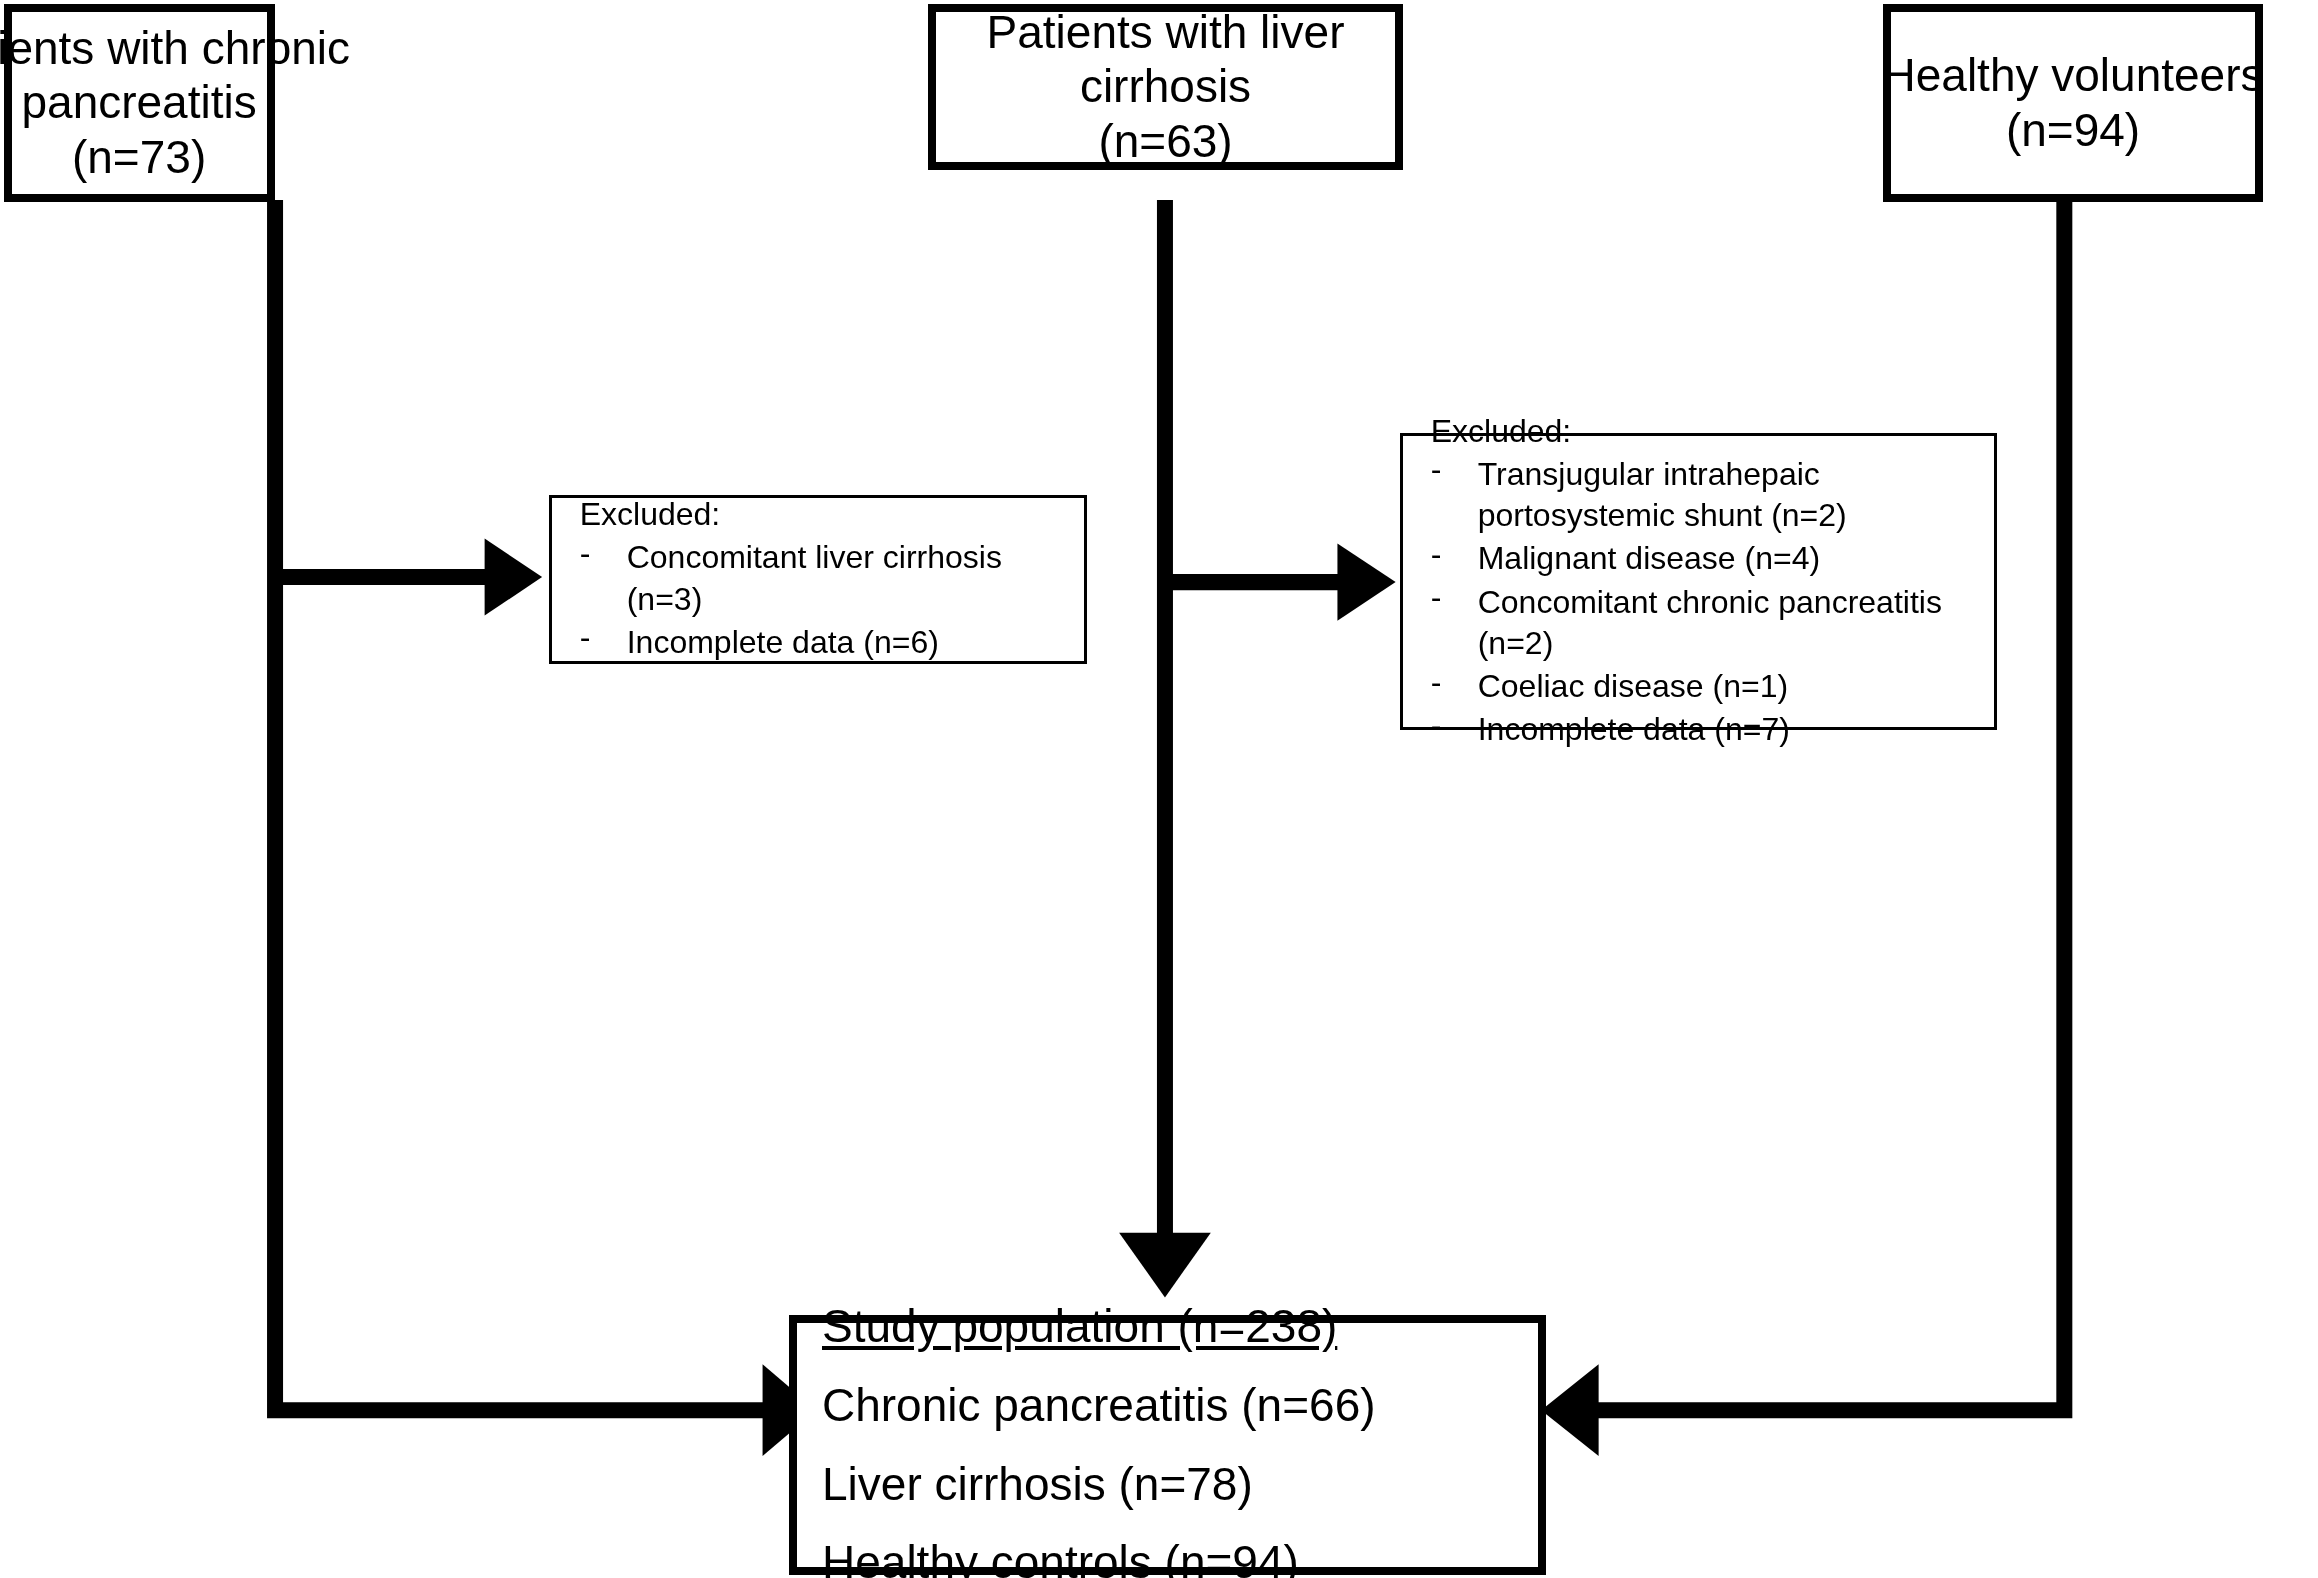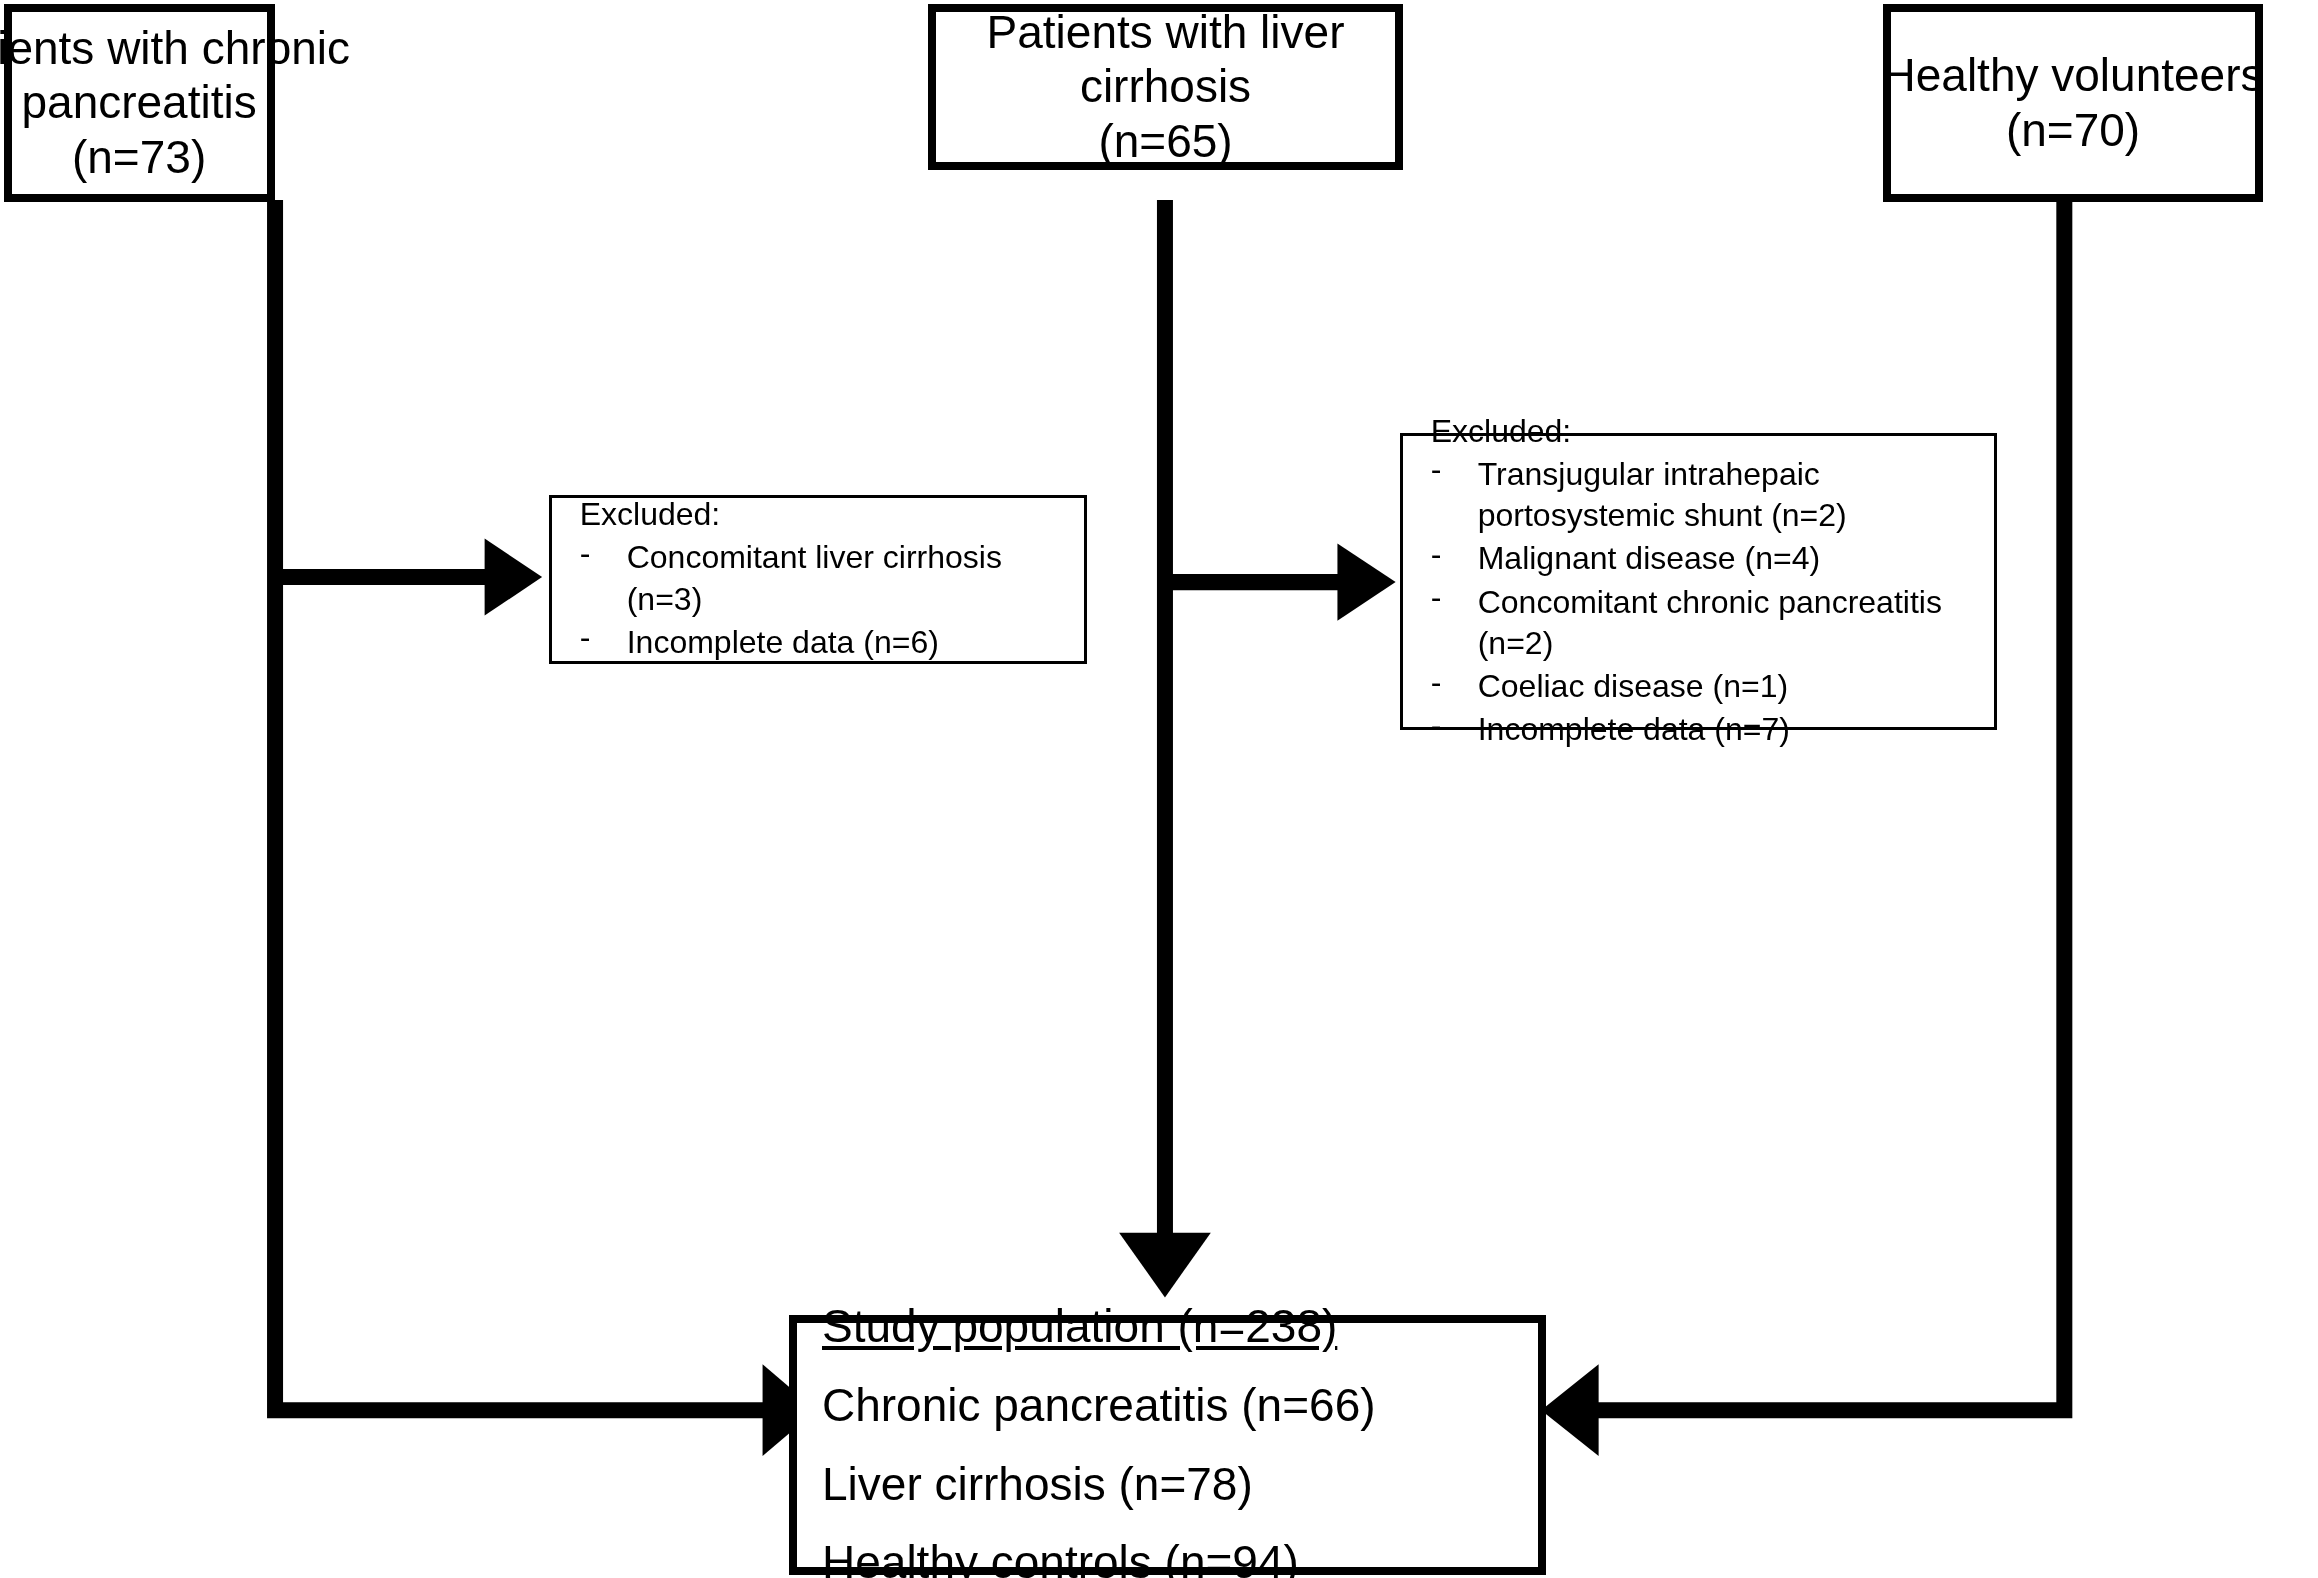--- a/index.html
+++ b/index.html
@@ -133,26 +133,26 @@
 
   <div class="node-box source-box" style="left:3.6px; top:3.6px; width:271px; height:198px;">
     <div class="line">Patients with chronic</div>
     <div class="line">pancreatitis</div>
     <div class="line">(n=73)</div>
   </div>
 
   <div class="node-box source-box" style="left:928px; top:3.6px; width:475px; height:166px;">
     <div class="line">Patients with liver</div>
     <div class="line">cirrhosis</div>
-    <div class="line">(n=65)</div>
+    <div class="line">(n=63)</div>
   </div>
 
   <div class="node-box source-box" style="left:1883px; top:3.6px; width:380px; height:198px;">
     <div class="line">Healthy volunteers</div>
-    <div class="line">(n=70)</div>
+    <div class="line">(n=94)</div>
   </div>
 
   <div class="node-box thin excl-box" style="left:549px; top:495px; width:538px; height:169px;">
     <div class="excl-title">Excluded:</div>
     <ul class="excl-list">
       <li>
         <span class="dash">-</span>
         <span>Concomitant liver cirrhosis (n=3)</span>
       </li>
       <li>

